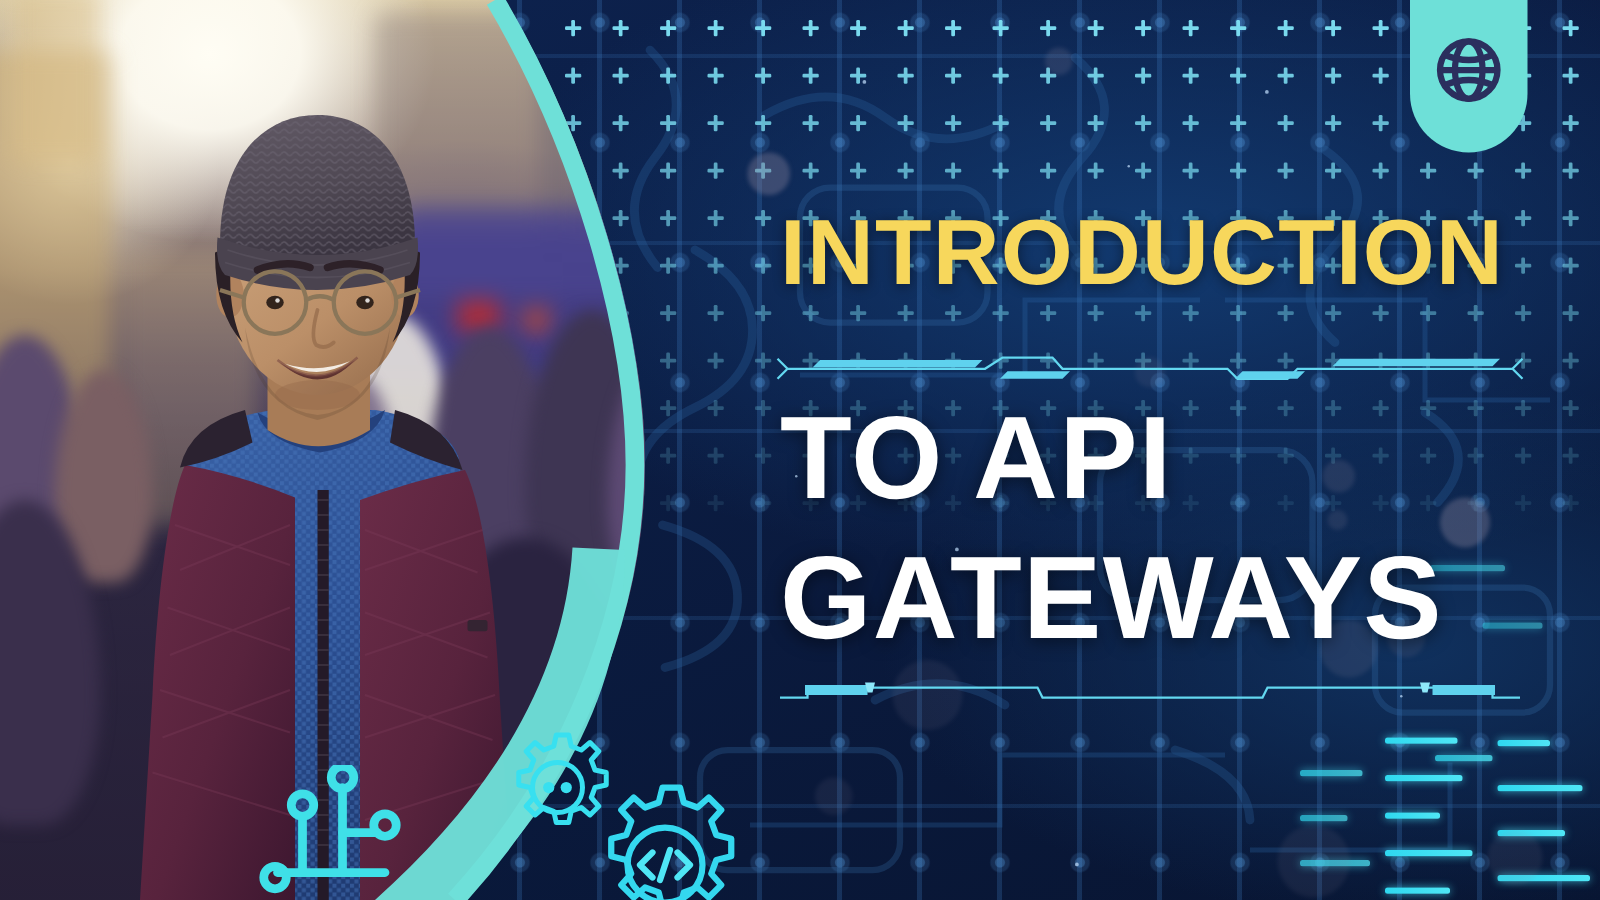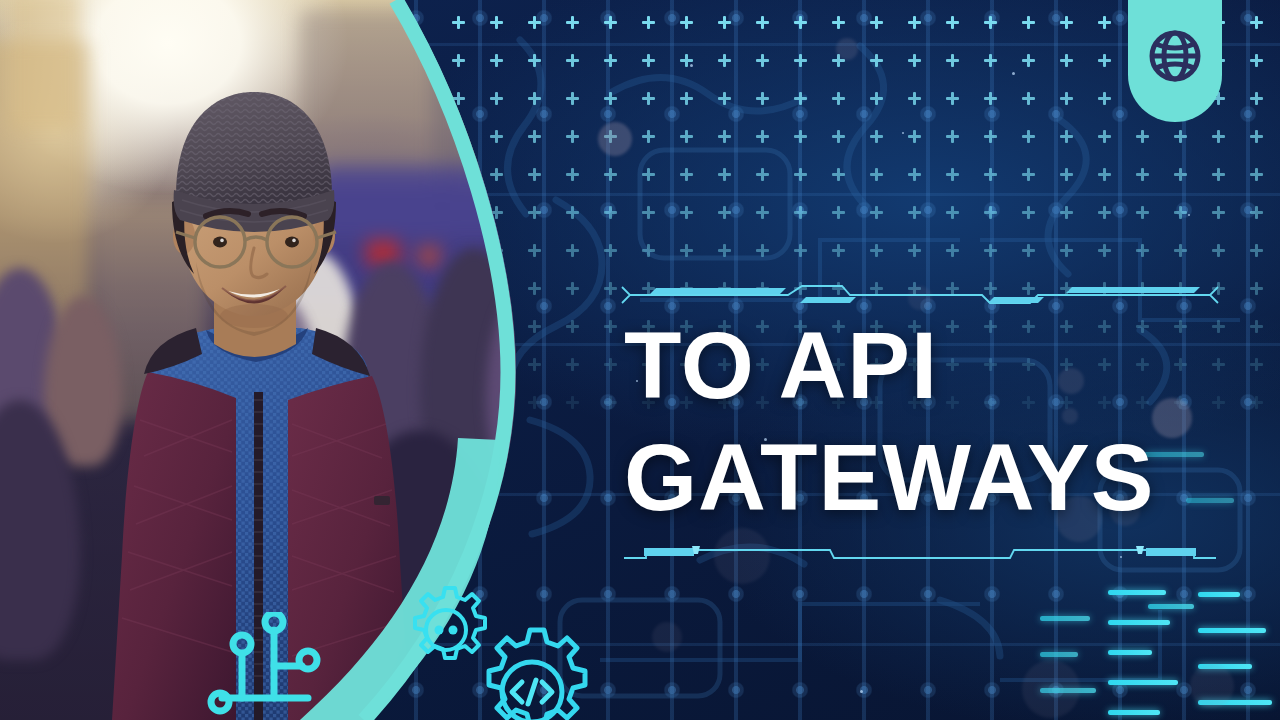--- a/index.html
+++ b/index.html
@@ -718,20 +718,23 @@
       <g fill="none" stroke="#2b2f5e" stroke-width="5">
         <circle cx="28" cy="28" r="23"></circle>
         <ellipse cx="28" cy="28" rx="11" ry="23"></ellipse>
         <path d="M5.5,28 H50.5"></path>
         <path d="M9,16 q19,8 38,0"></path>
         <path d="M9,40 q19,-8 38,0"></path>
       </g>
     </svg>
   </div>
 
+  <div class="title-block">
+    <h1 class="headline">INTRODUCTION</h1>
+  </div>
 
   <svg class="divider" style="top:281px;" viewBox="0 0 600 26">
     <g stroke="#63d8f0" stroke-width="1.8" fill="none">
       <path d="M2,6 L10,14 L2,22"></path>
       <path d="M10,14 L168,14 L182,5 L222,5 L230,14 L362,14 L370,22 L410,22 L418,14 L590,14"></path>
       <path d="M598,6 L590,14 L598,22"></path>
     </g>
     <g fill="#5fd2ee">
       <path d="M36,7 L166,7 L160,13 L30,13 Z"></path>
       <path d="M186,16 L236,16 L230,22 L180,22 Z"></path>

